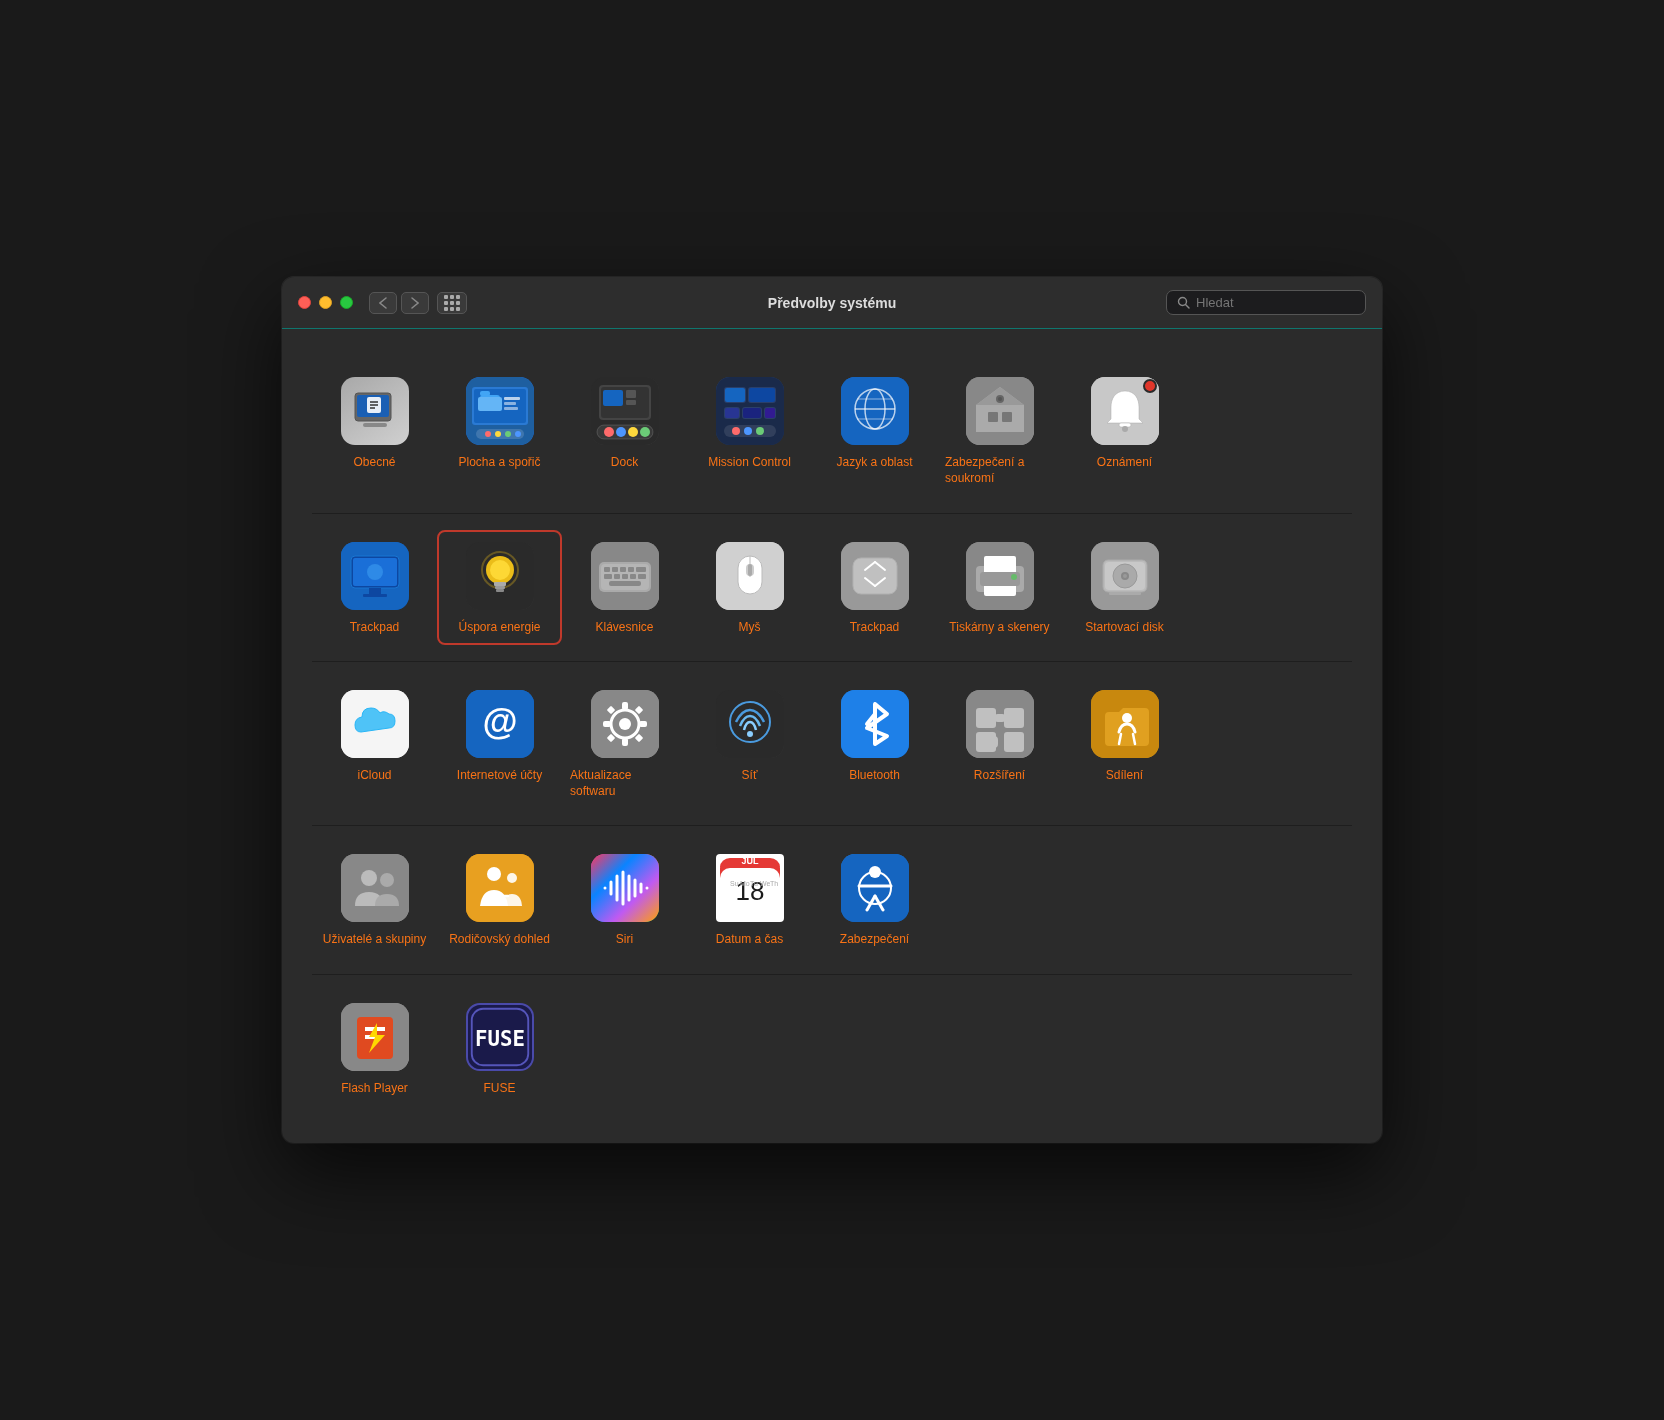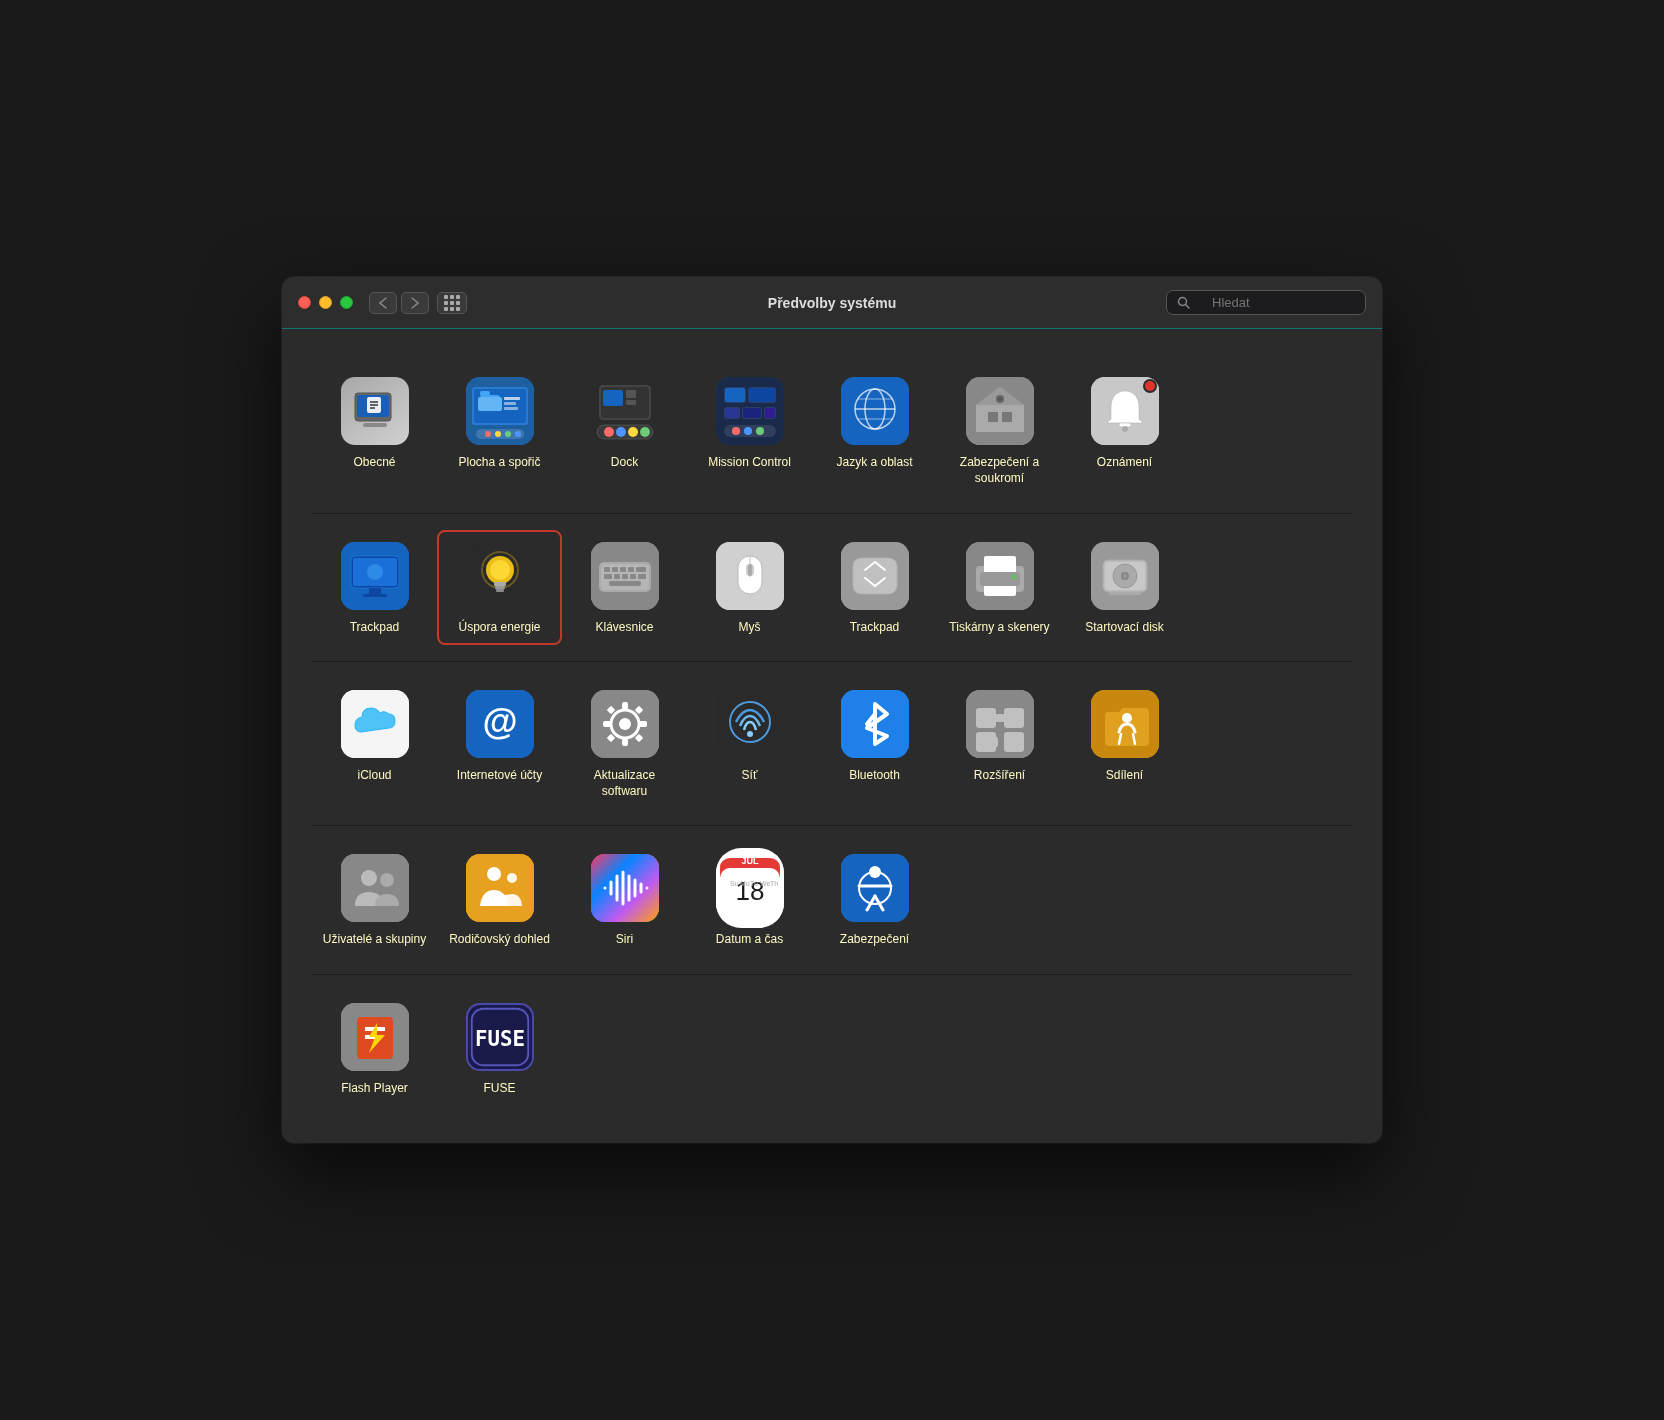--- a/index.html
+++ b/index.html
@@ -103,21 +103,21 @@
     }
 
     .search-box {
       margin-left: auto;
       display: flex;
       align-items: center;
       background: #1c1c1e;
       border: 1px solid #555;
       border-radius: 7px;
       padding: 4px 10px;
-      gap: 22px;
+      gap: 6px;
       width: 200px;
     }
 
     .search-box input {
       background: transparent;
       border: none;
       outline: none;
       color: #888;
       font-size: 13px;
       width: 100%;
@@ -166,23 +166,23 @@
       width: 72px;
       height: 72px;
       display: flex;
       align-items: center;
       justify-content: center;
       margin-bottom: 8px;
       position: relative;
     }
 
     .icon-label {
-      color: #fef9c3;
+      color: #f97316;
       font-size: 12px;
-      text-align: center;
+      text-align: left;
       line-height: 1.3;
     }
 
     
 
     
     .icon-general {
       width: 68px; height: 68px;
       background: linear-gradient(145deg, #a8a8a8, #d0d0d0);
       border-radius: 14px;
@@ -393,23 +393,23 @@
     
     .icon-siri {
       width: 68px; height: 68px;
       background: conic-gradient(from 0deg, #ff375f, #ff9f0a, #30d158, #0a84ff, #bf5af2, #ff375f);
       border-radius: 14px;
       display: flex; align-items: center; justify-content: center;
     }
 
     
     .icon-datetime {
-      width: 68px; height: 80px;
+      width: 68px; height: 68px;
       background: white;
-      border-radius: 25px;
+      border-radius: 4px;
       display: flex; align-items: center; justify-content: center;
       position: relative;
       overflow: hidden;
     }
 
     
     .icon-timemachine {
       width: 68px; height: 68px;
       background: linear-gradient(145deg, #2a7a4a, #1a5a30);
       border-radius: 14px;

